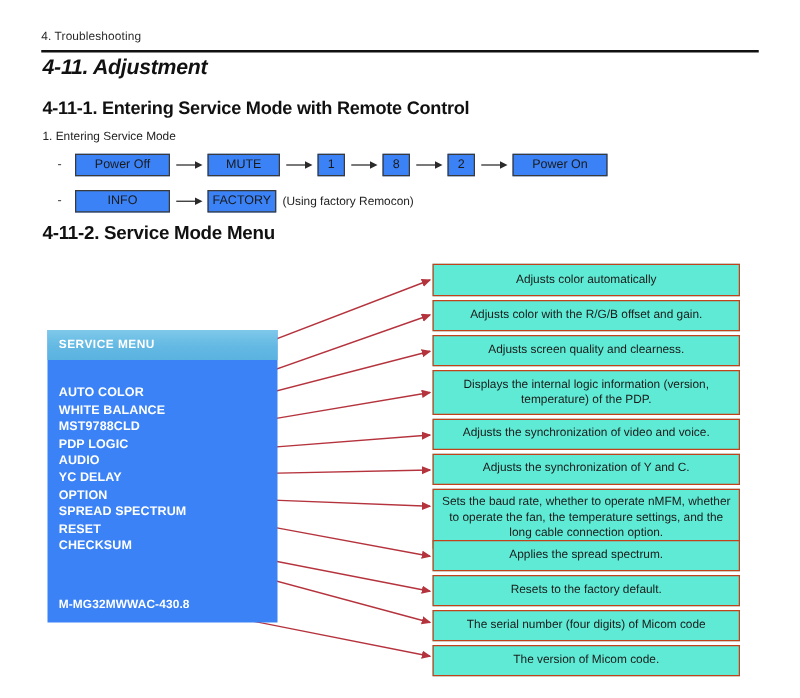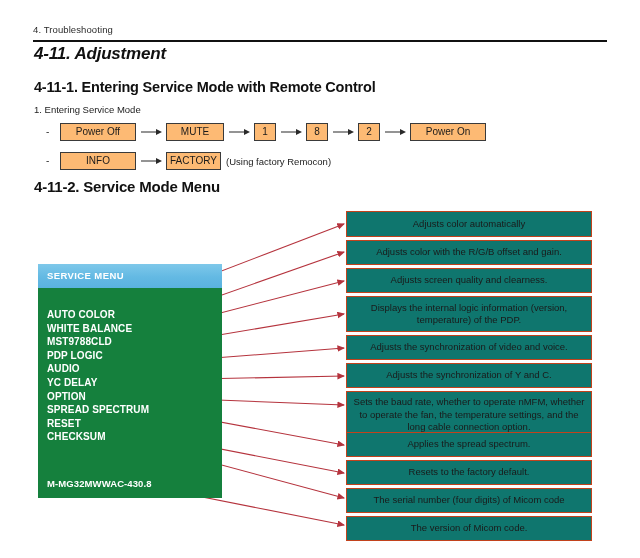--- a/index.html
+++ b/index.html
@@ -88,21 +88,21 @@
   .seq-row2 { left: 46px; top: 152px; }
 
   .dash {
     width: 14px;
     color: #333333;
     font-size: 10px;
     line-height: 1;
   }
   .key {
     border: 1.2px solid #3a3a3a;
-    background: #fdba74;
+    background: #3b82f6;
     color: #1a1a1a;
     font-size: 10px;
     text-align: center;
     padding: 2px 0 3px 0;
     line-height: 1.1;
     white-space: nowrap;
   }
   .key.wide  { width: 74px; }
   .key.mid   { width: 56px; }
   .key.narrow{ width: 20px; }
@@ -142,21 +142,21 @@
     white-space: nowrap;
   }
 
   
   .menu-panel {
     position: absolute;
     left: 38px;
     top: 264px;
     width: 184px;
     height: 234px;
-    background: #15803d;
+    background: #3b82f6;
     z-index: 3;
   }
   .menu-header {
     position: absolute;
     left: 0;
     top: 0;
     width: 184px;
     height: 24px;
     background: linear-gradient(180deg, #7ec8ea 0%, #63b9e3 55%, #5ab2df 100%);
   }
@@ -192,21 +192,21 @@
     color: #ffffff;
     letter-spacing: 0.1px;
     white-space: nowrap;
   }
 
   
   .callout {
     position: absolute;
     left: 346px;
     width: 246px;
-    background: #0f766e;
+    background: #5eead4;
     border: 1.4px solid #c2421c;
     box-sizing: border-box;
     display: flex;
     align-items: center;
     justify-content: center;
     text-align: center;
     font-size: 9.5px;
     color: #1a1a1a;
     line-height: 12.4px;
     padding: 0 4px;

